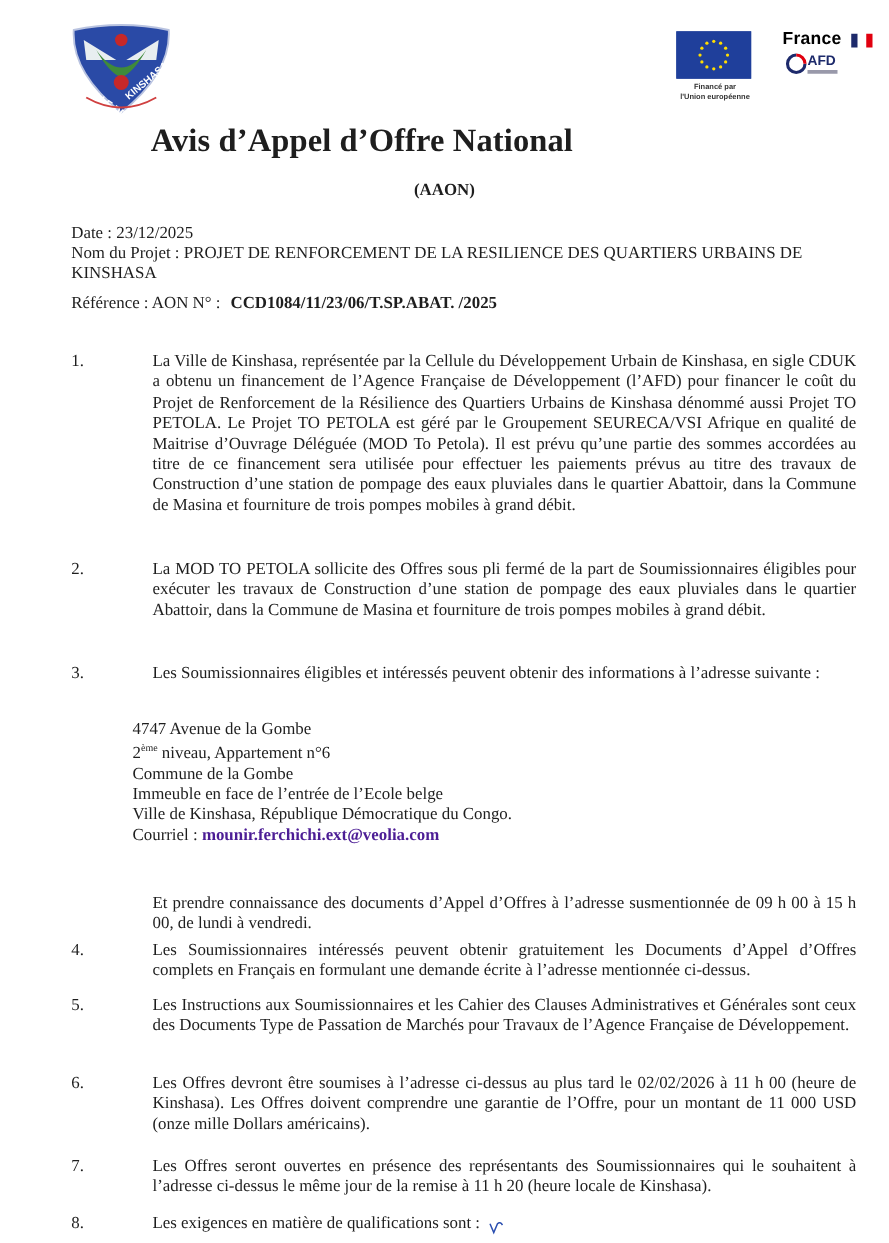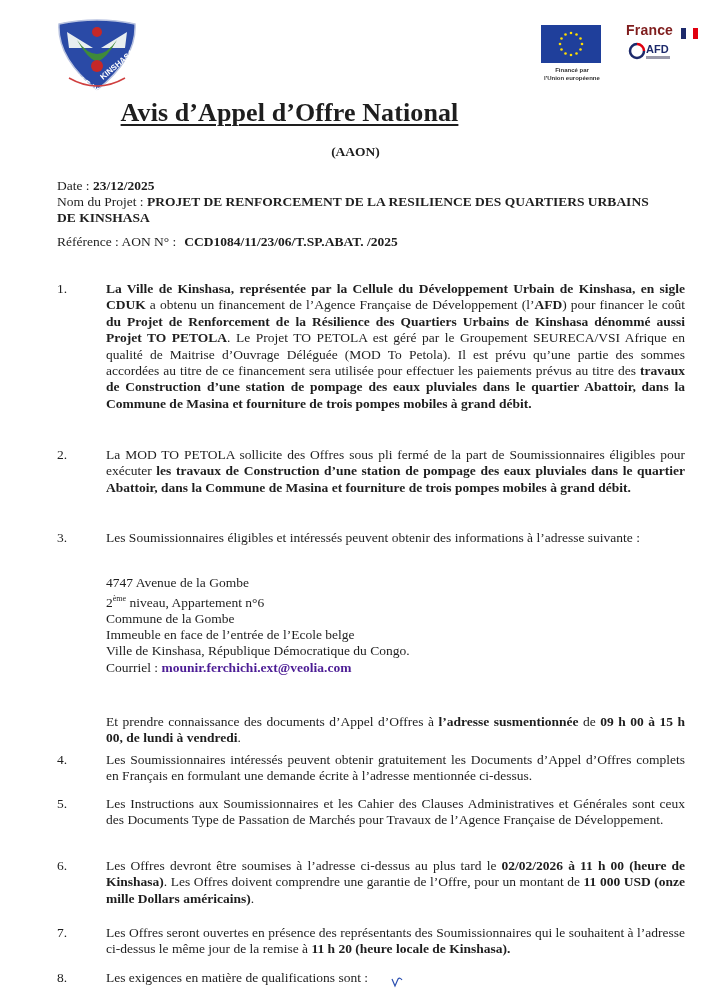--- a/index.html
+++ b/index.html
@@ -5,42 +5,42 @@
   html, body { margin: 0; padding: 0; background: #ffffff; }
   body {
     width: 711px; height: 994px; overflow: hidden; position: relative;
     font-family: "Liberation Serif", serif; color: #1e1e1e;
   }
   .logo-kin { position: absolute; left: 55px; top: 18px; width: 84px; height: 74px; }
   .logo-eu { position: absolute; left: 541px; top: 25px; width: 60px; height: 38px; background: #1f3f9b; }
   .eu-caption { position: absolute; left: 527px; top: 66px; width: 90px; text-align: center;
     font-family: "Liberation Sans", sans-serif; font-size: 6px; line-height: 8px; color: #333; font-weight: bold; }
   .logo-france { position: absolute; left: 626px; top: 22px; font-family: "Liberation Sans", sans-serif;
-    font-weight: bold; font-size: 14px; color: #7f1d1d; letter-spacing: 0.2px; }
+    font-weight: bold; font-size: 14px; color: #000000; letter-spacing: 0.2px; }
   .flag { position: absolute; left: 681px; top: 25px; width: 18px; height: 11px; }
   .flag span { display: inline-block; width: 5px; height: 11px; margin-right: 1px; }
   .logo-afd { position: absolute; left: 628px; top: 42px; width: 60px; height: 22px; }
   .afd-text { position: absolute; left: 18px; top: 1px; font-family: "Liberation Sans", sans-serif;
     font-weight: bold; font-size: 11px; color: #1d2a6b; }
   .afd-sub { position: absolute; left: 18px; top: 14px; width: 24px; height: 3px; background: #99a; }
 
   .title { position: absolute; left: 0; width: 579px; top: 98px; text-align: center;
-    font-size: 26px; font-weight: bold; text-decoration: underline; text-decoration-thickness: 2px;
+    font-size: 26px; font-weight: bold; text-decoration-thickness: 2px;
     text-underline-offset: 3px; letter-spacing: 0.1px; }
   .subtitle { position: absolute; left: 0; width: 711px; top: 144px; text-align: center;
     font-size: 13.5px; font-weight: bold; }
 
   .meta { position: absolute; left: 57px; top: 178px; width: 600px; font-size: 13.5px; line-height: 16px; }
   .meta .ref { margin-top: 8px; }
   .meta .refval { font-weight: bold; margin-left: 8px; text-align: right; }
 
   .item { position: absolute; left: 57px; width: 628px; font-size: 13.5px; line-height: 16.4px; }
   .item .num { position: absolute; left: 0; top: 0; width: 30px; }
-  .item .body { margin-left: 49px; text-align: justify; }
-  .b { font-weight: bold; }
+  .item .body { margin-left: 65px; text-align: justify; }
+  .b { font-weight: normal; }
   .i { }
   .addr { position: absolute; left: 106px; top: 575px; font-size: 13.5px; line-height: 16.2px; width: 500px; }
   .addr a { color: #4c1d95; font-weight: bold; text-decoration: none; }
   .addr sup { font-size: 8px; }
   .scribble { position: absolute; left: 390px; top: 976px; width: 14px; height: 12px; }
 </style>
 </head>
 <body>
 
 <svg class="logo-kin" viewBox="0 0 84 74">

